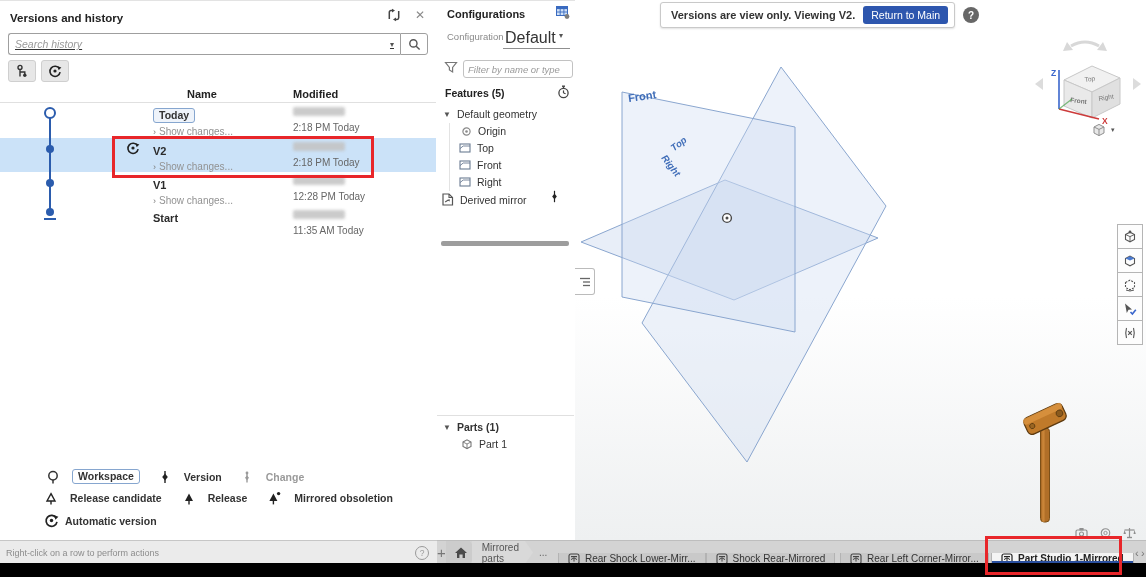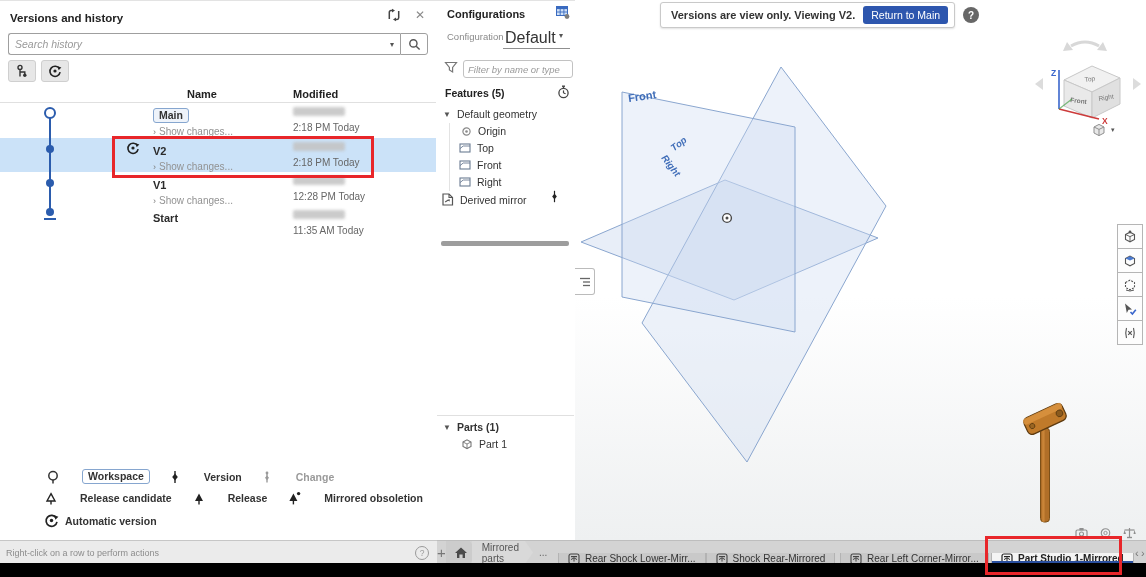--- a/index.html
+++ b/index.html
@@ -4,38 +4,38 @@
 <style>
   html,body{margin:0;padding:0;background:#000;}
   #app{position:relative;width:1146px;height:577px;background:#fff;overflow:hidden;
        font-family:"Liberation Sans",sans-serif;color:#333;}
   .abs{position:absolute;}
   svg{display:block;}
   
   #history-panel{left:0;top:0;width:437px;height:540px;background:#fff;border-right:1px solid #c6c6c6;border-top:1px solid #e3e3e3;}
   .panel-title{font-size:11.5px;font-weight:bold;color:#222;}
   .hdr-icons{display:flex;gap:14px;align-items:center;}
-  #search-wrap{left:8px;top:32px;width:420px;height:22px;display:flex;}
+  #search-wrap{left:8px;top:32px;width:420px;height:22px;display:flex;text-decoration:underline;}
   #search-box{flex:1;display:flex;align-items:center;border:1px solid #9f9f9f;border-right:none;border-radius:3px 0 0 3px;background:#fff;}
   #search-box input{flex:1;border:none;outline:none;font-family:"Liberation Sans",sans-serif;font-size:10.5px;padding:0 6px;background:transparent;color:#333;}
   #search-box input::placeholder{font-style:italic;color:#999;}
   .caret{font-size:8px;color:#555;padding:0 6px;cursor:pointer;}
   #search-btn{width:26px;border:1px solid #9f9f9f;border-radius:0 3px 3px 0;background:#fff;display:flex;align-items:center;justify-content:center;cursor:pointer;}
   .toggle-btn{width:26px;height:20px;background:#e7e7e7;border:1px solid #cfcfcf;border-radius:3px;display:flex;align-items:center;justify-content:center;cursor:pointer;}
   .col-hdr{font-size:11px;font-weight:bold;color:#222;}
   .hairline{background:#e0e0e0;height:1px;}
   .row-name{font-size:11px;font-weight:600;color:#2b2b2b;}
   .pill{display:inline-block;border:1px solid #86a6cf;border-radius:3px;background:#eef3fa;padding:0 5px;font-size:10.5px;font-weight:bold;color:#333;line-height:13px;}
   .show-chg{font-size:10px;color:#929292;cursor:pointer;}
   .show-chg .chev{color:#7a7a7a;margin-right:3px;font-size:9px;}
   .time{font-size:10px;color:#666;}
   .redact{width:52px;height:9px;background:#c3c3c3;border-radius:2px;filter:blur(1.5px);opacity:.85;}
   #row-v2-bg{left:0;top:137px;width:436px;height:34px;background:#cbe2f8;}
   .legend-label{font-size:10.5px;font-weight:bold;color:#333;}
-  .legend-item{display:flex;align-items:center;gap:22px;justify-content:flex-end;}
+  .legend-item{display:flex;align-items:center;gap:12px;justify-content:flex-end;}
   
   #feature-panel{left:437px;top:0;width:138px;height:540px;background:#fff;border-right:1px solid #c6c6c6;border-top:1px solid #e3e3e3;}
   .fp-title{font-size:11px;font-weight:bold;color:#222;}
   .fp-label{font-size:9.5px;color:#8a8a8a;}
   .fp-value{font-size:16px;color:#333;border-bottom:1px solid #8f8f8f;padding:0 14px 1px 2px;cursor:pointer;}
   #filter-input{width:100px;height:16px;border:1px solid #c2c2c2;border-radius:3px;font-family:"Liberation Sans",sans-serif;font-size:9.5px;padding:0 4px;outline:none;color:#333;}
   #filter-input::placeholder{font-style:italic;color:#9a9a9a;}
   .tree-item{font-size:10.5px;color:#333;display:flex;align-items:center;gap:6px;cursor:pointer;}
   .tree-chev{font-size:8px;color:#555;}
   #rollback-bar{left:4px;top:240px;width:128px;height:5px;background:#9d9d9d;border-radius:2px;cursor:ns-resize;}
@@ -134,21 +134,21 @@
     <svg class="abs" style="left:38px;top:101px;" width="24" height="132">
       <line x1="12" y1="16" x2="12" y2="110" stroke="#2b5cad" stroke-width="2"></line>
       <circle cx="12" cy="11" r="5" fill="#fff" stroke="#2b5cad" stroke-width="2"></circle>
       <circle cx="12" cy="47" r="4" fill="#2b5cad"></circle>
       <circle cx="12" cy="81" r="4" fill="#2b5cad"></circle>
       <circle cx="12" cy="110" r="4" fill="#2b5cad"></circle>
       <line x1="6" y1="117" x2="18" y2="117" stroke="#2b5cad" stroke-width="2"></line>
     </svg>
 
     <div class="abs" style="left:153px;top:104px;">
-      <span class="pill">Main</span>
+      <span class="pill">Today</span>
       <div class="show-chg" style="margin-top:3px;"><span class="chev">›</span><span>Show changes...</span></div>
     </div>
     <div class="abs redact" style="left:293px;top:106px;"></div>
     <span class="abs time" style="left:293px;top:121px;">2:18 PM Today</span>
 
     <span class="abs" style="left:126px;top:140px;">
       <svg width="14" height="14" viewBox="0 0 14 14">
         <path d="M11.4 4.6 A5.1 5.1 0 1 0 12.1 8.2" fill="none" stroke="#222" stroke-width="1.6"></path>
         <polygon points="9.6,2.2 13.4,3.6 10.6,6.2" fill="#222"></polygon>
         <circle cx="7" cy="7" r="1.6" fill="#222"></circle>

